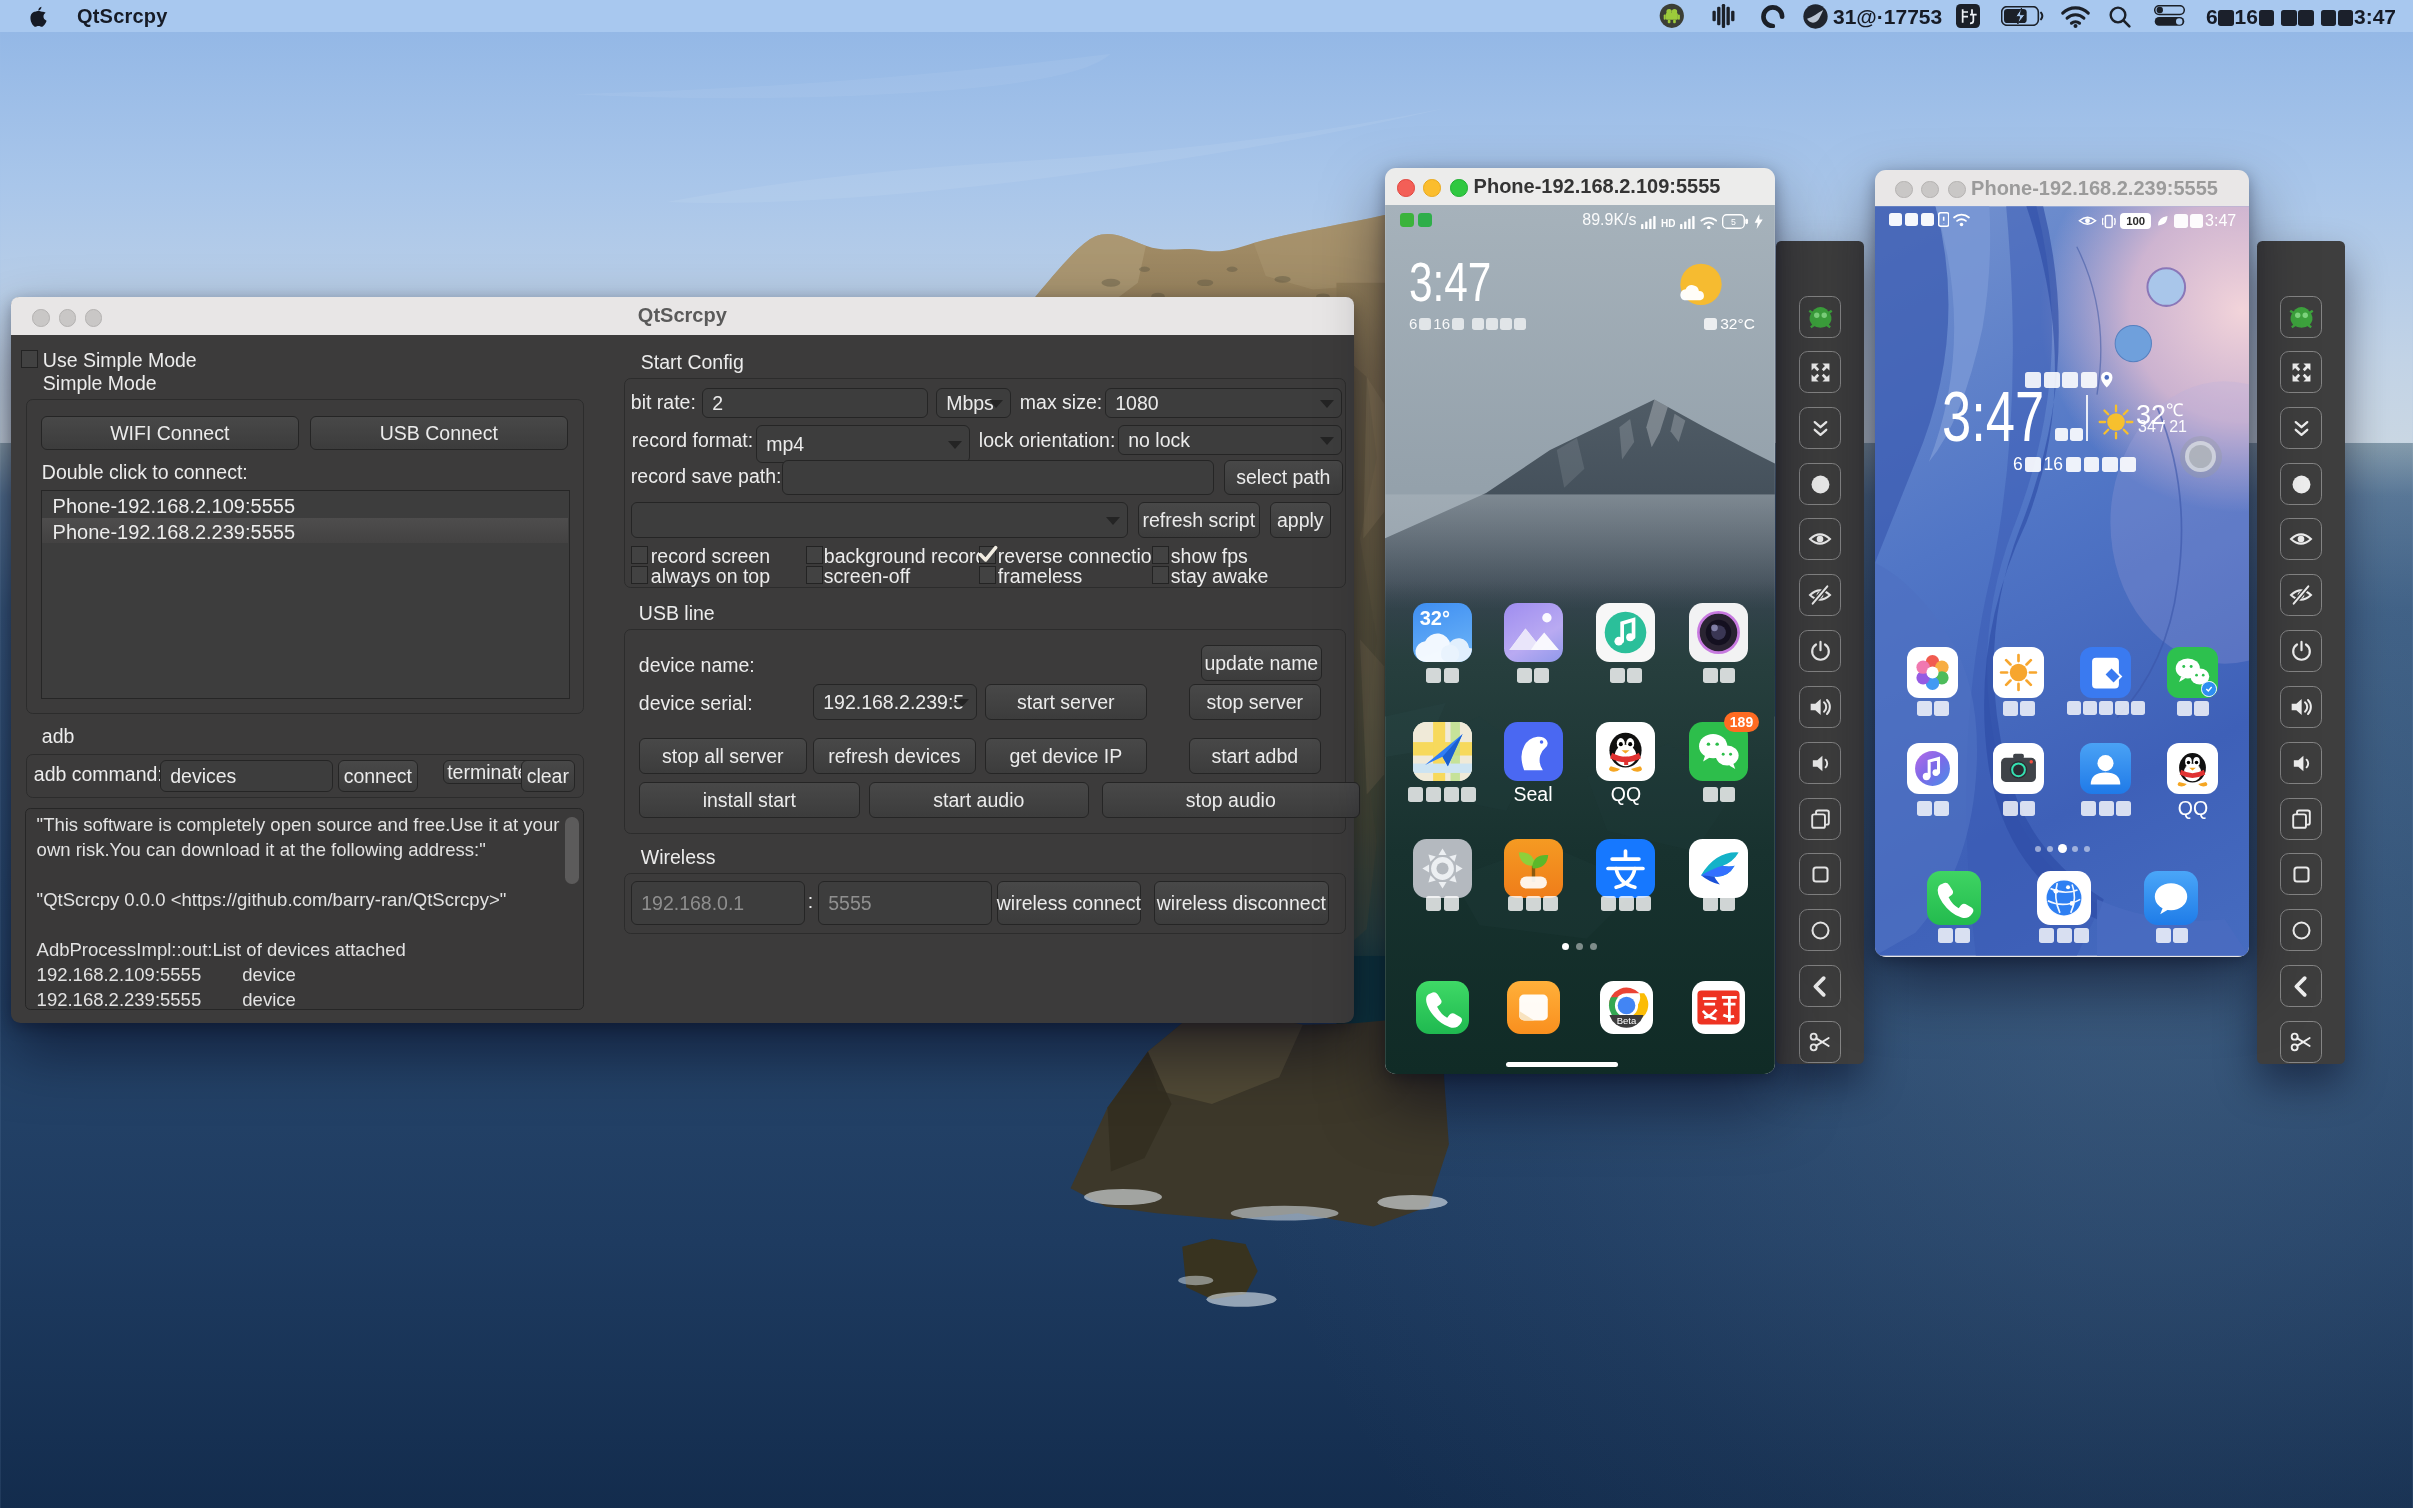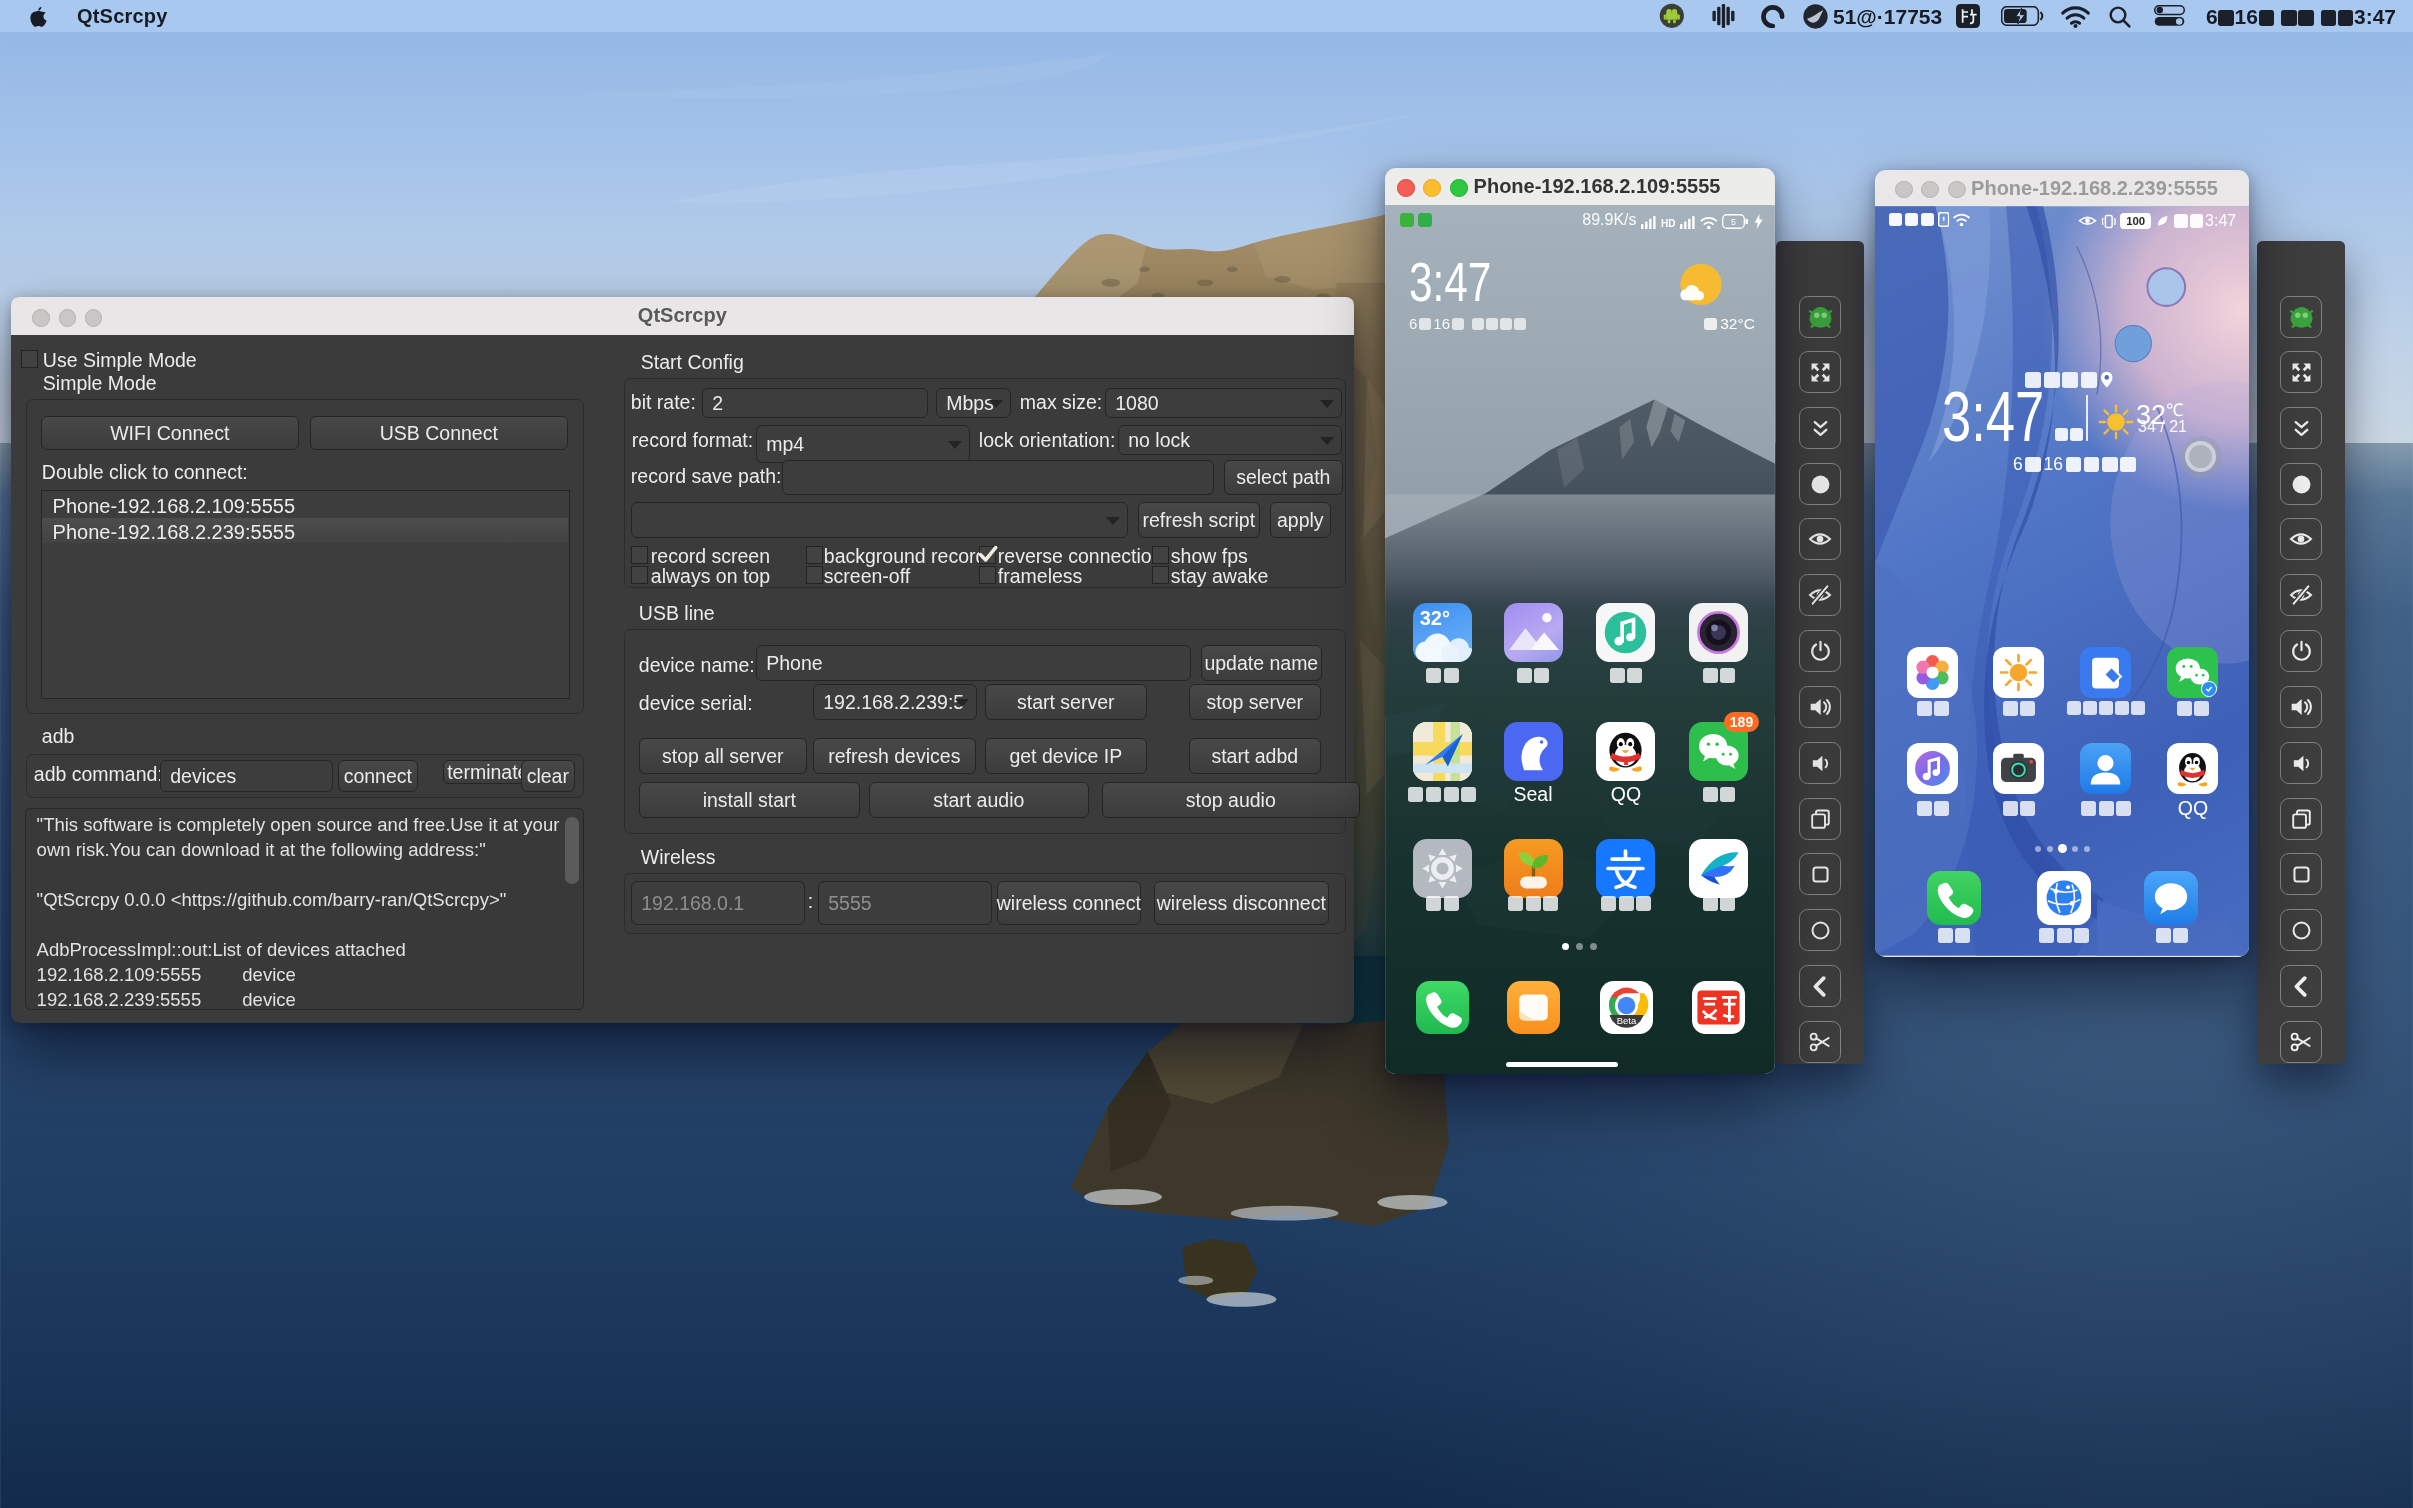--- a/index.html
+++ b/index.html
@@ -119,21 +119,21 @@
         <rect x="30" y="10" width="5" height="16" rx="2"></rect>
       </g>
     </svg>
 <svg class="abs" style="left:1760px;top:4px" width="25.6" height="24" viewBox="0 0 38 36">
       <path d="M33 19a14 14 0 1 0-14 14" fill="none" stroke="#1b2028" stroke-width="7" stroke-linecap="round"></path>
     </svg>
 <svg class="abs" style="left:1803px;top:4px" width="25" height="25" viewBox="0 0 37 37">
       <circle cx="18.5" cy="18.5" r="18" fill="#20252e"></circle>
       <path d="M6 22c8-2 16-9 24-13-4 8-6 16-12 18-5 2-10-1-12-5z" fill="#b9c4d2"></path>
     </svg>
-<span class="abs" style="left:1833px;top:4.7px;font-size:21px;font-weight:600">51@·17753</span>
+<span class="abs" style="left:1833px;top:4.7px;font-size:21px;font-weight:600">31@·17753</span>
 <svg class="abs" style="left:1956px;top:4px" width="24" height="24" viewBox="0 0 36 36">
       <rect x="0" y="0" width="36" height="36" rx="7" fill="#1b2028"></rect>
       <g stroke="#eef2f6" stroke-width="2.6" fill="none">
         <path d="M10 8 v20 M10 12 h8 M10 19 h8"></path>
         <path d="M24 8 v8 M21 16 h10 M26 16 v9 q0 4 -5 4"></path>
       </g>
     </svg>
 <svg class="abs" style="left:2001px;top:6px" width="44" height="20" viewBox="0 0 66 30">
       <rect x="1" y="1" width="55" height="28" rx="8" fill="none" stroke="#1b2028" stroke-width="2.4"></rect>
       <rect x="4.5" y="4.5" width="34" height="21" rx="5" fill="#1b2028"></rect>
@@ -225,21 +225,20 @@
     <div class="lbl" style="left:640px;top:268px">always on top</div>
 <div class="cb" style="left:795px;top:269px"></div>
     <div class="lbl" style="left:813px;top:268px">screen-off</div>
 <div class="cb" style="left:968px;top:269px"></div>
     <div class="lbl" style="left:987px;top:268px">frameless</div>
 <div class="cb" style="left:1141px;top:269px"></div>
     <div class="lbl" style="left:1160px;top:268px">stay awake</div>
 <div class="lbl" style="left:628px;top:305px">USB line</div>
 <div class="gbox" style="left:613px;top:332px;width:722px;height:205px"></div>
 <div class="lbl" style="left:628px;top:357px">device name:</div>
-<div class="fld" style="left:745px;top:348px;width:435px;height:36px">Phone</div>
 <div class="btn" style="left:1190px;top:348px;width:121px;height:36px">update name</div>
 <div class="lbl" style="left:628px;top:395px">device serial:</div>
 <div class="fld" style="left:802px;top:387px;width:164px;height:36px">192.168.2.239:5<i class="tri"></i></div>
 <div class="btn" style="left:974px;top:387px;width:162px;height:36px">start server</div>
 <div class="btn" style="left:1178px;top:387px;width:132px;height:36px">stop server</div>
 <div class="btn" style="left:628px;top:441px;width:168px;height:36px">stop all server</div>
 <div class="btn" style="left:802px;top:441px;width:163px;height:36px">refresh devices</div>
 <div class="btn" style="left:974px;top:441px;width:162px;height:36px">get device IP</div>
 <div class="btn" style="left:1178px;top:441px;width:132px;height:36px">start adbd</div>
 <div class="btn" style="left:628px;top:485px;width:221px;height:36px">install start</div>

